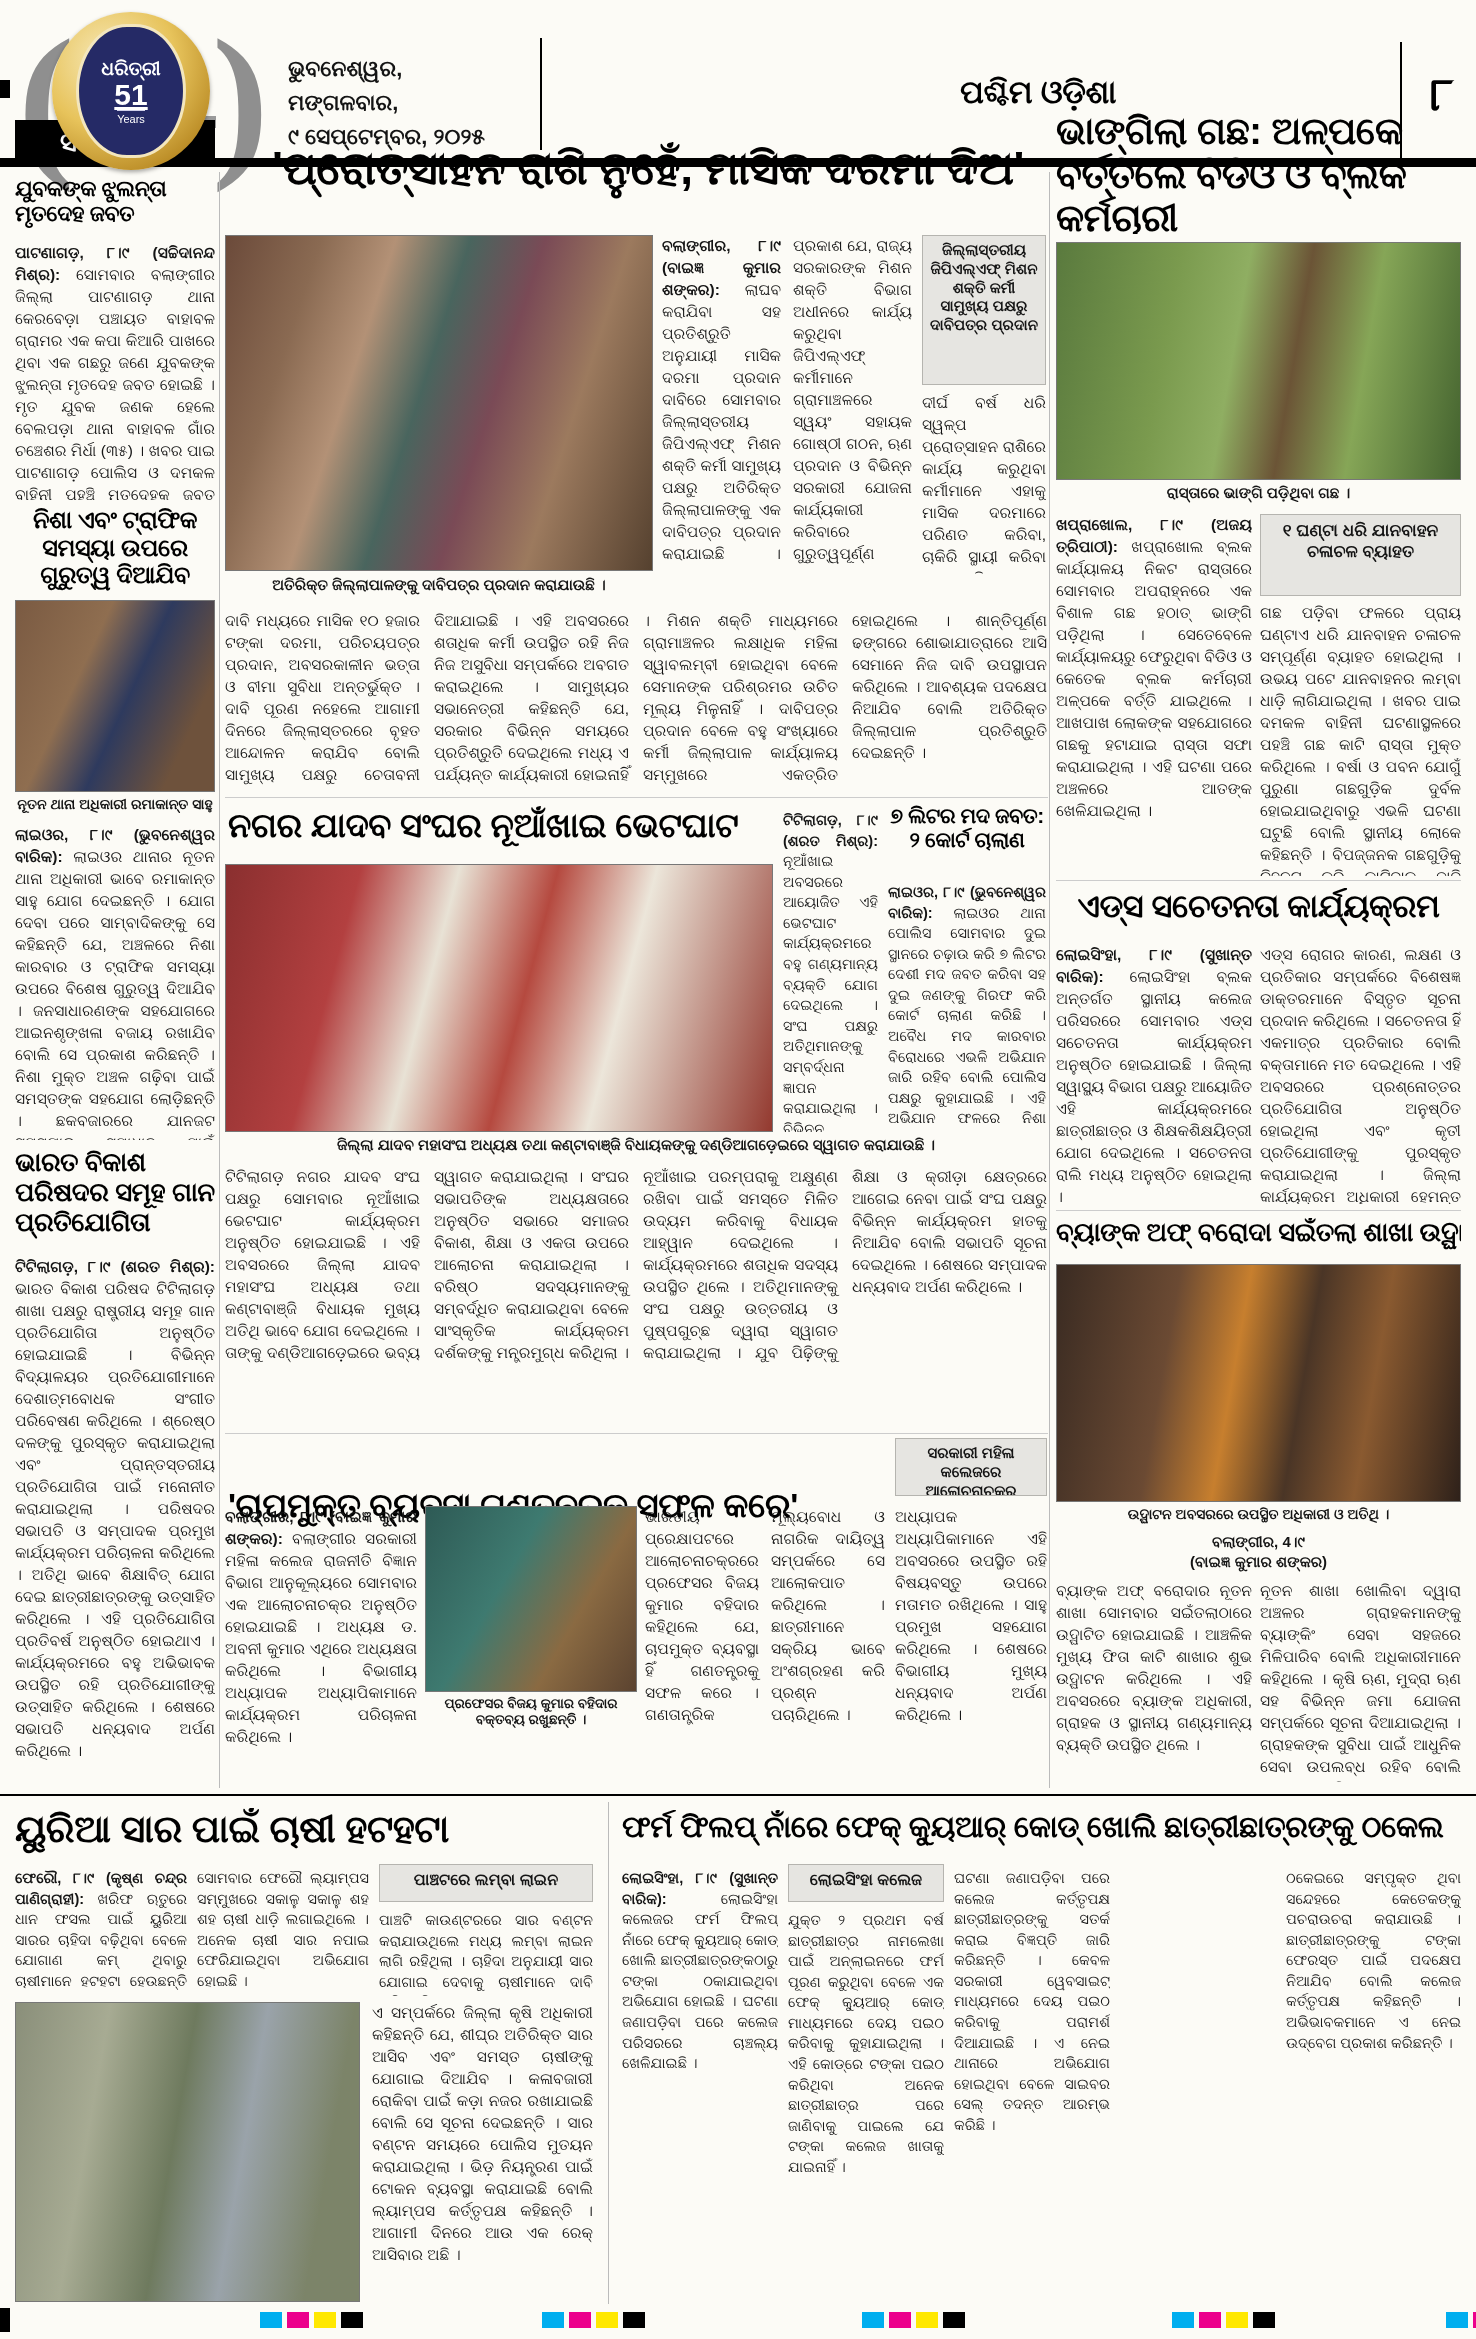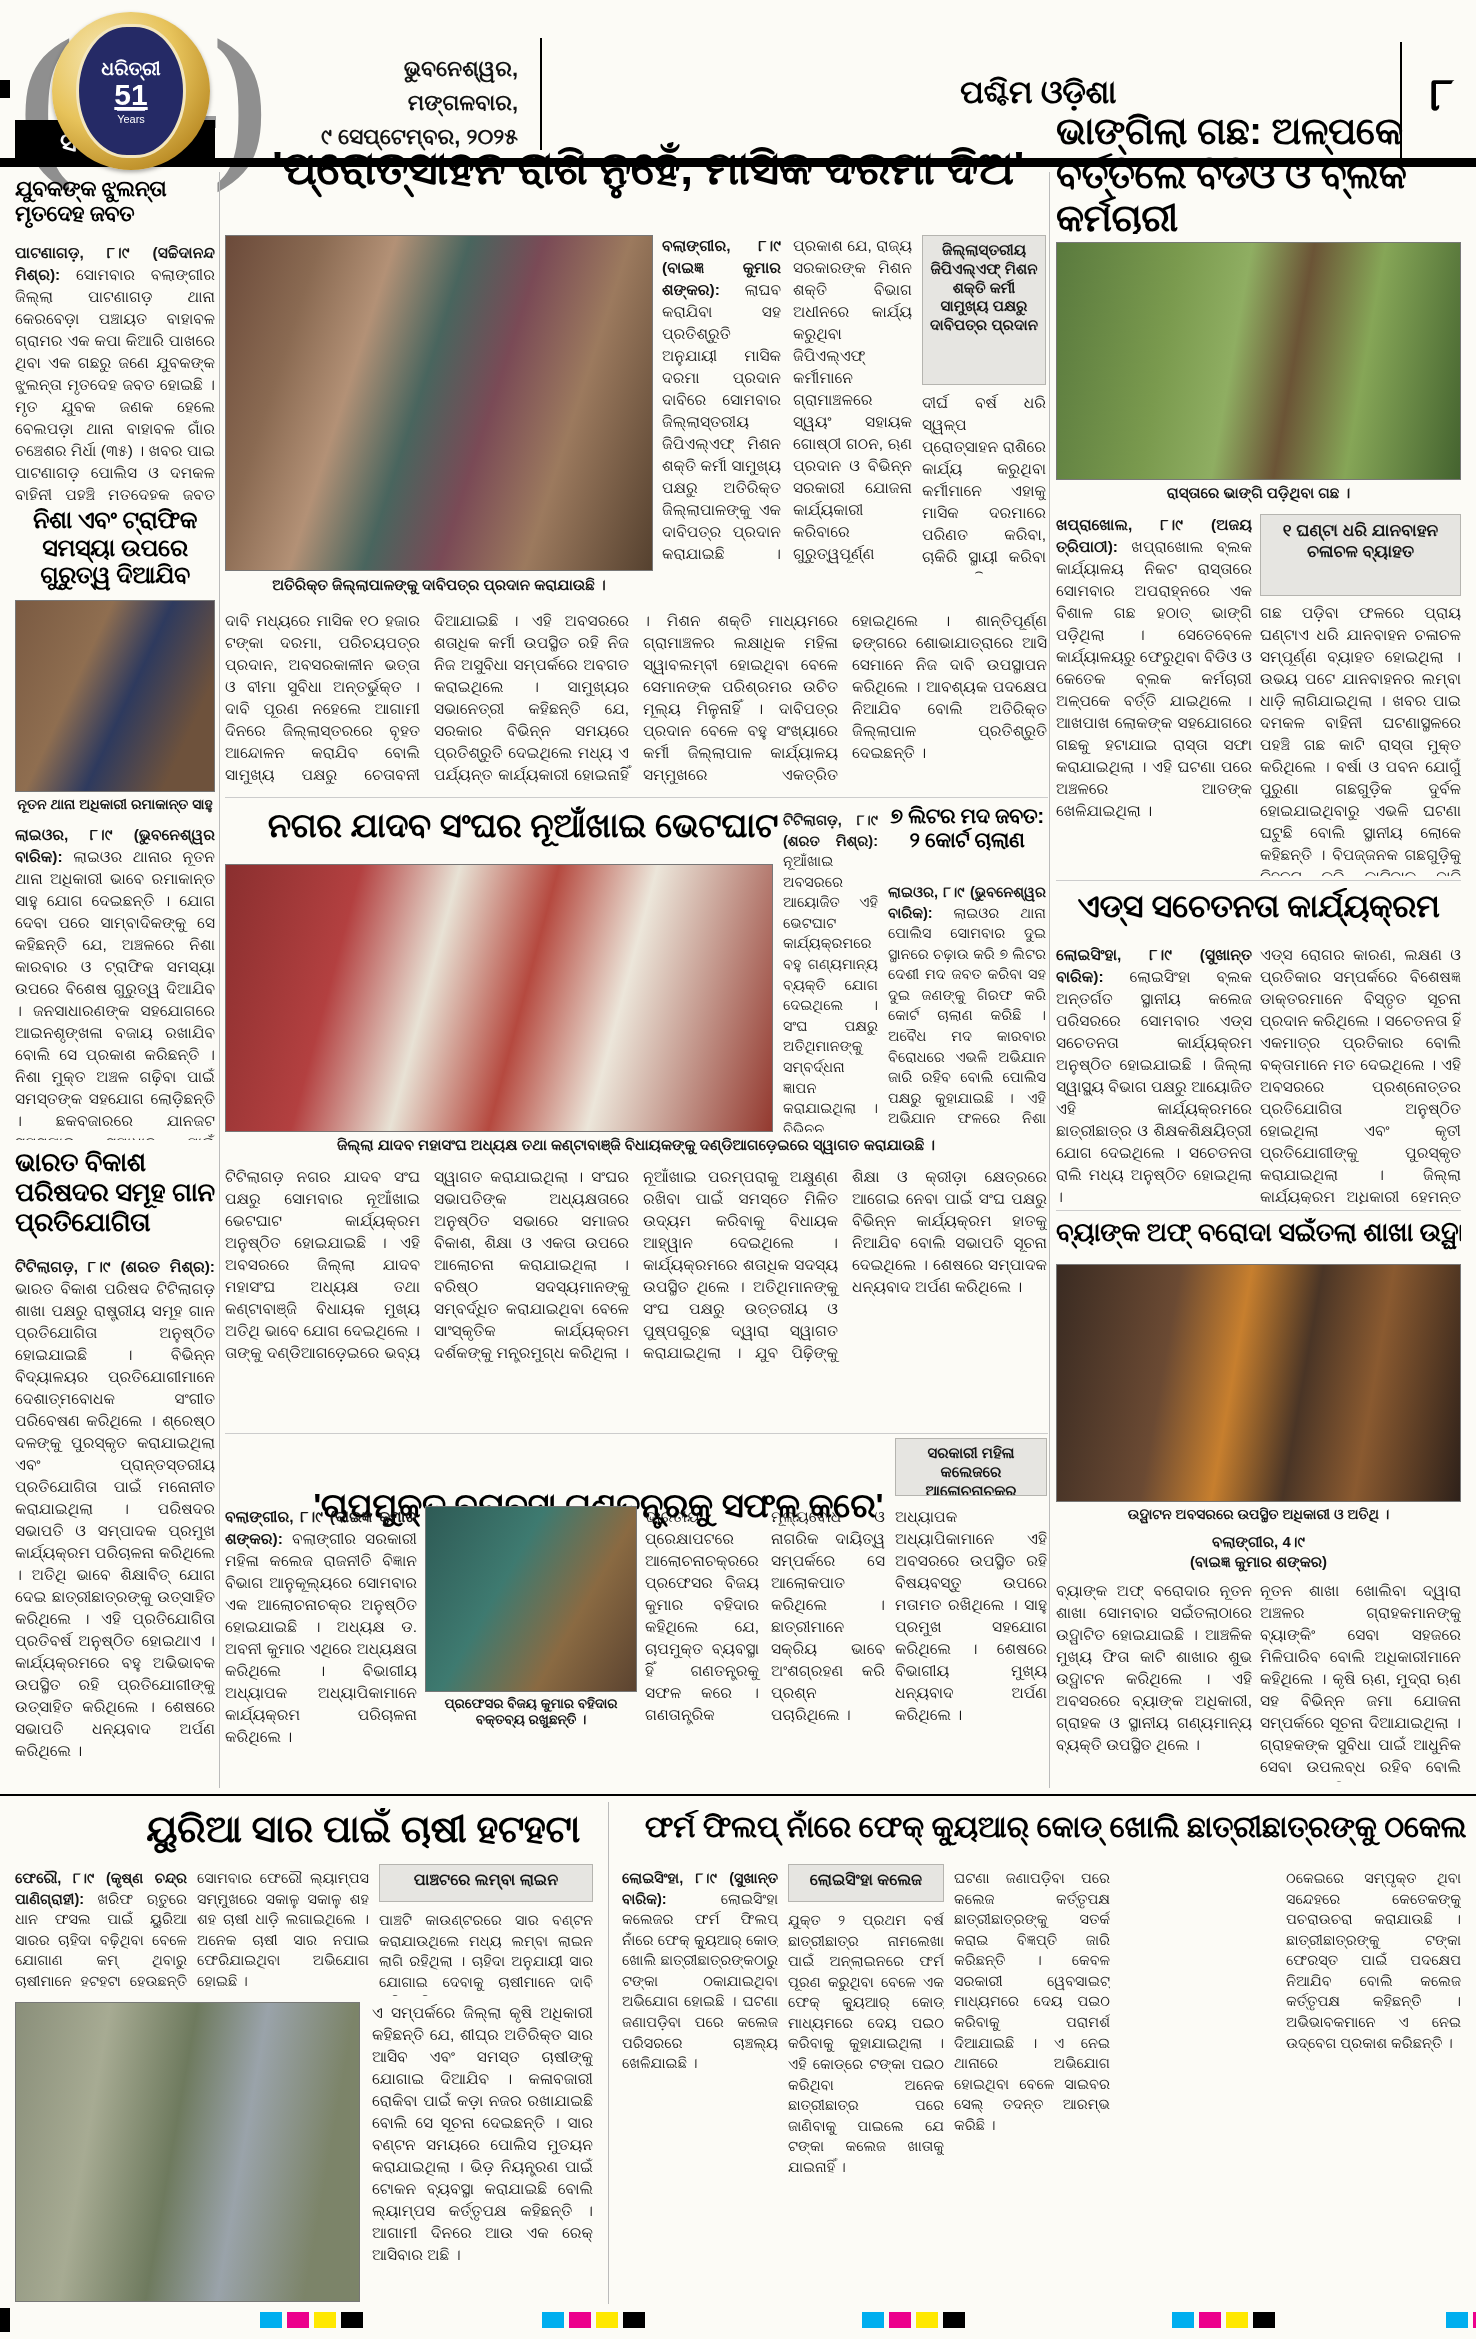--- a/index.html
+++ b/index.html
@@ -2,21 +2,21 @@
 <html><head>
 <meta charset="utf-8">
 <style>
   html,body{margin:0;padding:0;background:#888;}
   .page{position:relative;width:1476px;height:2339px;background:#fcfbf6;margin:0 auto;
         font-family:"Liberation Sans",sans-serif;color:#141414;overflow:hidden;}
   .abs{position:absolute;}
   .body-text{font-size:15.5px;line-height:1.42;text-align:justify;overflow:hidden;}
   .byline{font-weight:bold;}
   .headline{font-weight:bold;color:#000;line-height:1.15;letter-spacing:-0.5px;}
-  .one-line{white-space:nowrap;overflow:hidden;text-align:right;}
+  .one-line{white-space:nowrap;overflow:hidden;}
   .caption{font-weight:bold;font-size:15px;text-align:center;overflow:hidden;}
   .graybox{background:#e6e5e1;border:1px solid #b5b4af;font-weight:bold;text-align:center;
            padding:5px 6px;box-sizing:border-box;overflow:hidden;line-height:1.25;}
   .photo{border:1px solid #777;box-sizing:border-box;}
   .rule-h{background:#000;}
   .rule-v{background:#000;}
   .cols2{column-count:2;column-gap:12px;}
   .cols4{column-count:4;column-gap:14px;}
   .center{text-align:center;}
   
@@ -50,21 +50,21 @@
 
   <div class="abs paren" style="left:18px;top:14px;">(</div>
   <div class="abs paren" style="left:212px;top:14px;">)</div>
   <div class="abs medal" style="left:52px;top:12px;z-index:5;">
     <div class="medal-inner">
       <div class="medal-title">ଧରିତ୍ରୀ</div>
       <div class="medal-years">51</div>
       <div class="medal-sub">Years</div>
     </div>
   </div>
-  <div class="abs" style="left:288px;top:52px;width:230px;font-size:22px;font-weight:bold;line-height:1.55;text-align:right;">
+  <div class="abs" style="left:288px;top:52px;width:230px;font-size:22px;font-weight:bold;line-height:1.55;text-align:left;">
     <div>ଭୁବନେଶ୍ୱର, ମଙ୍ଗଳବାର,</div>
     <div>୯ ସେପ୍ଟେମ୍ବର, ୨୦୨୫</div>
   </div>
   <div class="abs rule-v" style="left:540px;top:38px;width:2px;height:112px;"></div>
   <div class="abs headline" style="left:960px;top:74px;width:420px;font-size:32px;">ପଶ୍ଚିମ ଓଡ଼ିଶା</div>
   <div class="abs rule-v" style="left:1400px;top:42px;width:2px;height:116px;"></div>
   <div class="abs headline" style="left:1414px;top:68px;width:55px;font-size:46px;text-align:center;">୮</div>
   <div class="abs rule-h" style="left:0;top:158px;width:1476px;height:9px;"></div>
   <div class="abs rule-h" style="left:0;top:80px;width:10px;height:18px;"></div>
 

